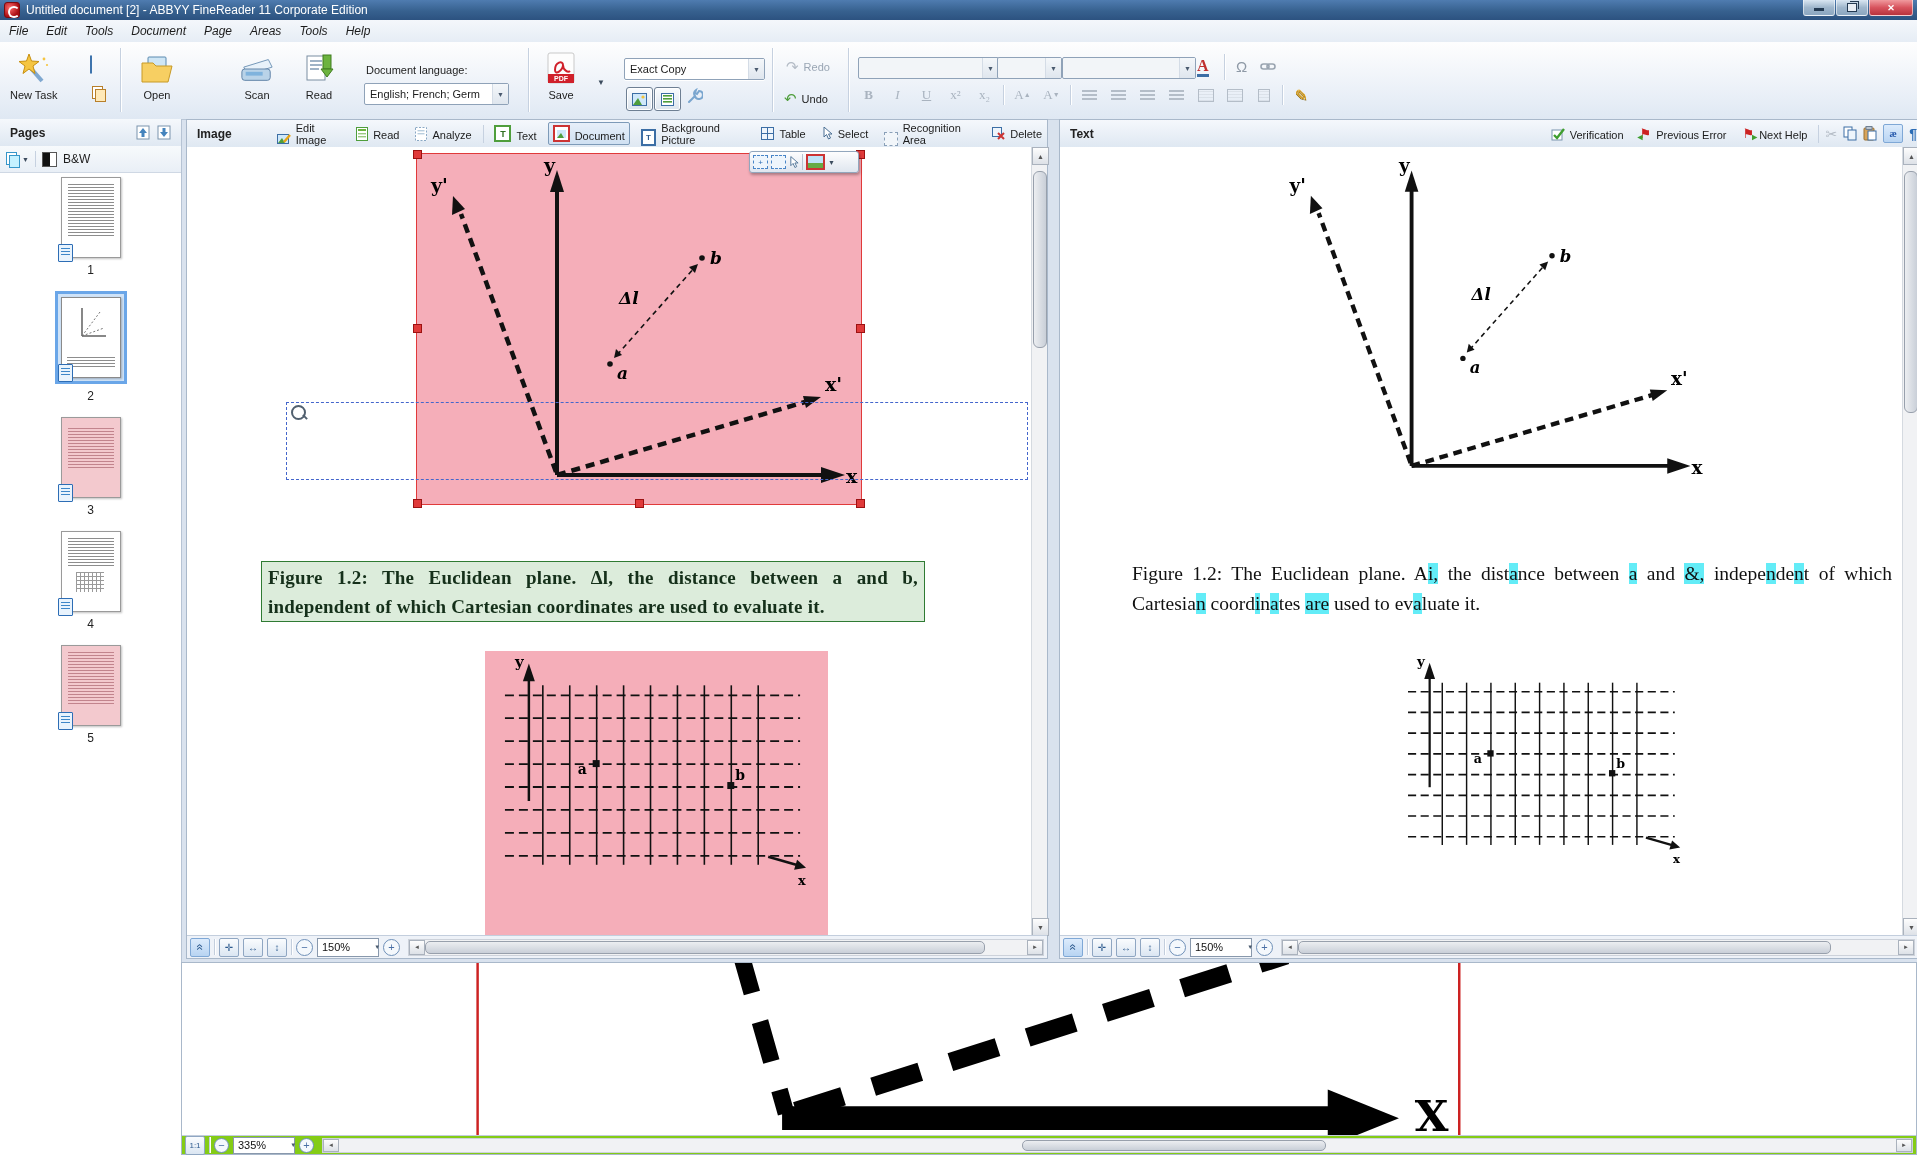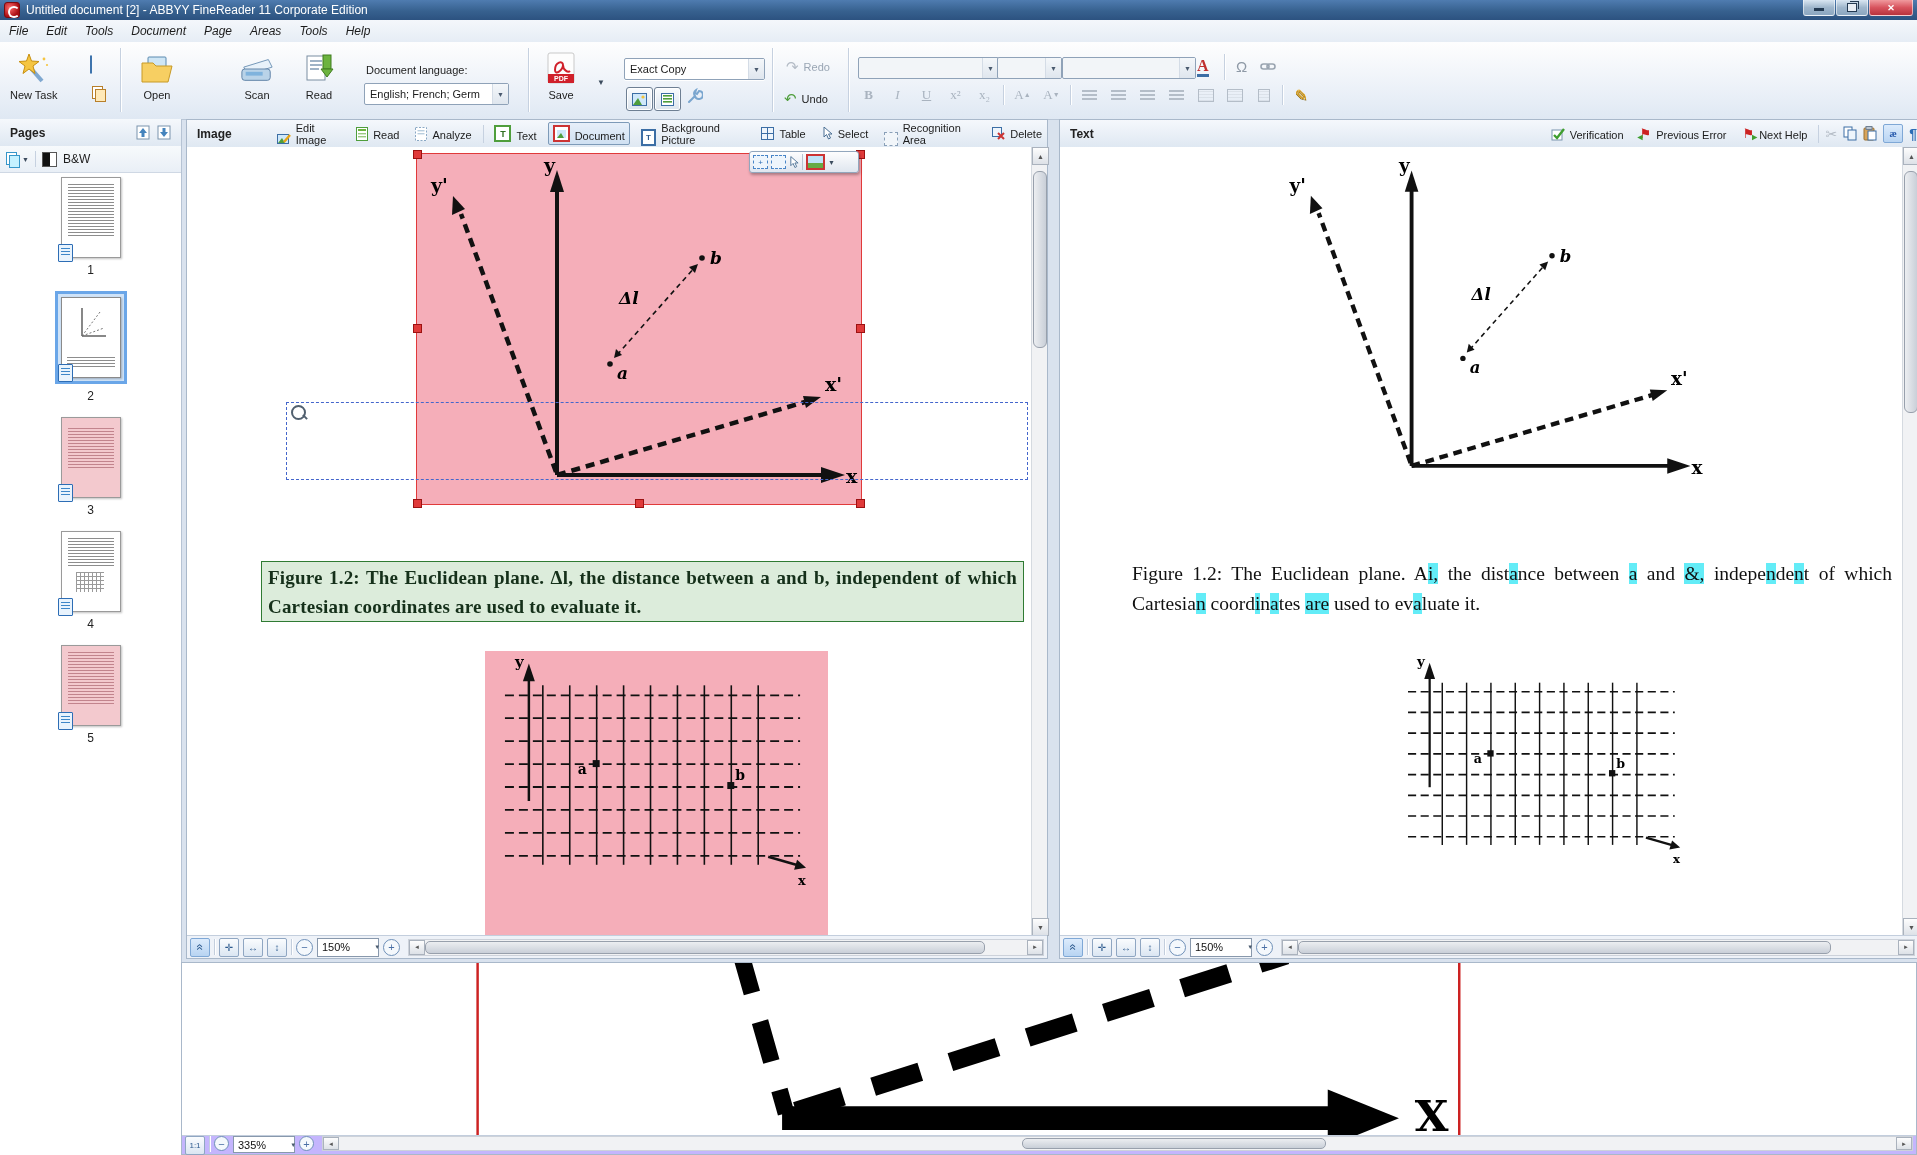--- a/index.html
+++ b/index.html
@@ -105,41 +105,41 @@
      font-size:11px;color:#4a6fa5;background:#f4f8fc;}
   .hscroll{flex:1;height:15px;background:#f1f2f4;border:1px solid #cdd2da;position:relative;margin-left:4px;}
   .hs-arr{position:absolute;top:0;width:14px;height:13px;display:flex;align-items:center;justify-content:center;font-size:6px;color:#555;
      background:linear-gradient(180deg,#fdfdfd,#dde1e7);border:1px solid #aab2bd;}
   .hthumb{position:absolute;top:1px;height:11px;background:linear-gradient(180deg,#eceef1,#c9cfd8);border:1px solid #98a0ac;border-radius:5px;}
   
   .sel-pink{position:absolute;left:230px;top:7px;width:444px;height:350px;
      background:var(--selection-fill,#f5aeb9);outline:1px solid var(--selection-border,#e03a3a);}
   .handle{position:absolute;width:7px;height:7px;background:var(--selection-border,#e03a3a);border:1px solid #9b1212;}
   .marquee{position:absolute;left:99px;top:255px;width:740px;height:76px;border:1px dashed #4466cc;}
-  .caption-green{position:absolute;left:74px;top:414px;width:763px;height:61px;background:var(--caption-bg,#dcecdb);
+  .caption-green{position:absolute;left:74px;top:414px;width:664px;height:61px;background:var(--caption-bg,#dcecdb);
      border:1px solid var(--caption-border,#2f7b33);box-sizing:border-box;
      font-family:"Liberation Serif",serif;font-size:19px;font-weight:600;color:#15301a;
      line-height:29px;padding:1px 6px;text-align:justify;letter-spacing:.2px;}
   .pink2{position:absolute;left:298px;top:504px;width:343px;height:285px;background:var(--selection-fill,#f5aeb9);}
   .minibar{position:absolute;left:562px;top:4px;width:110px;height:22px;background:linear-gradient(180deg,#fdfdfe,#dfe6ef);
      border:1px solid #92a6bd;border-radius:3px;box-shadow:1px 2px 3px rgba(0,0,0,.3);display:flex;align-items:center;gap:3px;padding:0 3px;box-sizing:border-box;}
   .mb-sep{width:1px;height:16px;background:#b9c4d2;}
   .dash-box{width:13px;height:12px;border:1px dashed #4a86c8;background:#eef5fc;position:relative;font-size:8px;color:#2d6db5;
      display:flex;align-items:center;justify-content:center;}
   .pic-chip{width:15px;height:12px;border:2px solid #cc3333;background:linear-gradient(180deg,#bfe3f7 55%,#66aa44 55%);}
   .magnifier{position:absolute;left:104px;top:258px;width:11px;height:11px;border:2px solid #51606f;border-radius:50%;}
   .magnifier:before{content:"";position:absolute;left:9px;top:9px;width:6px;height:2px;background:#51606f;transform:rotate(45deg);}
   
   .caption-ocr{position:absolute;left:72px;top:412px;width:760px;font-family:"Liberation Serif",serif;font-size:19.5px;color:#111;
      line-height:30px;text-align:justify;}
   .caption-ocr .hl{background:var(--ocr-highlight,#63ecf7);}
   
   .bottom-pane{left:181px;top:962px;width:1736px;height:193px;background:#fff;border:1px solid #a9b8ca;box-sizing:border-box;}
-  .bp-status{position:absolute;left:0;right:0;bottom:0;height:18px;background:#c4b5fd;border-top:1px solid #c3cedd;
-     display:flex;align-items:flex-start;gap:4px;padding:0 3px;font-size:10px;}
+  .bp-status{position:absolute;left:0;right:0;bottom:0;height:18px;background:#84cc16;border-top:1px solid #c3cedd;
+     display:flex;align-items:center;gap:4px;padding:0 3px;font-size:10px;}
   figure,svg{display:block;}
   .axes-label{font-family:"DejaVu Serif",serif;font-weight:bold;}
 </style>
 </head>
 <body>
 
 <div class="abs titlebar">
   <span class="app-icon"></span>
   <span>Untitled document [2] - ABBYY FineReader 11 Corporate Edition</span>
   <div class="win-btns">

